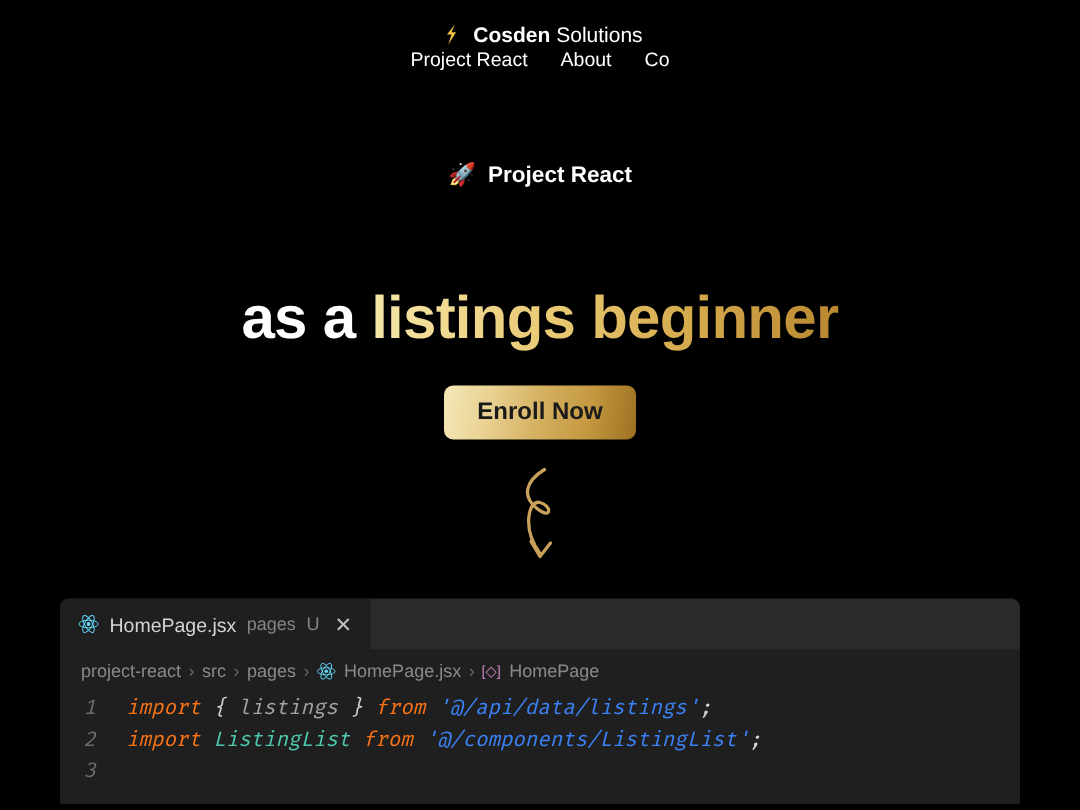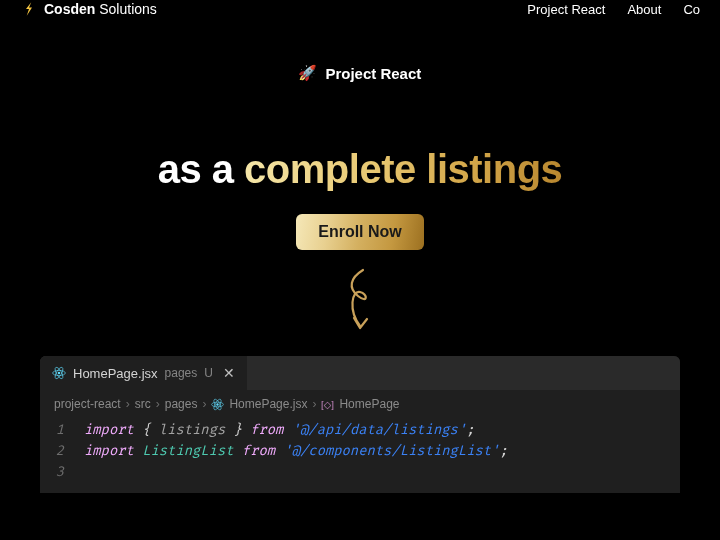--- a/index.html
+++ b/index.html
@@ -1,17 +1,17 @@
 <!DOCTYPE html>
 <html><head>
 <meta charset="utf-8">
 <style>
 *{margin:0;padding:0;box-sizing:border-box;}
 body{width:720px;height:540px;background:#000;font-family:-apple-system,BlinkMacSystemFont,'Segoe UI',sans-serif;color:#fff;overflow:hidden;}
-.header{display:flex;justify-content:space-between;align-items:center;padding:0 20px;}
+.header{display:flex;justify-content:space-between;align-items:center;padding:14px 20px;flex-direction:column;}
 .logo{display:flex;align-items:center;gap:6px;}
 .logo-icon{width:18px;height:18px;}
 .logo-text{font-size:14px;font-weight:400;}
 .logo-text .bold{font-weight:700;}
 .nav{display:flex;gap:22px;font-size:13px;}
 .nav-item{cursor:pointer;}
 .hero{text-align:center;padding-top:46px;}
 .badge{display:inline-flex;align-items:center;gap:8px;font-size:15px;font-weight:600;margin-bottom:18px;}
 .rocket{font-size:15px;}
 h1{font-size:40px;font-weight:700;line-height:1.15;letter-spacing:-0.5px;}
@@ -29,21 +29,21 @@
 .tab-u{color:#858585;font-size:12px;}
 .tab-close{color:#c0c0c0;font-size:14px;cursor:pointer;margin-left:3px;}
 .breadcrumb{display:flex;align-items:flex-end;gap:5px;padding:7px 14px;font-size:12px;color:#8a8a8a;background:#1f1f1f;}
 .bc-sep{color:#6a6a6a;}
 .bc-react{width:13px;height:13px;}
 .bc-brkt{width:13px;height:13px;fill:#c586c0;}
 .code{padding:2px 0 10px;font-family:'Fira Code',Consolas,monospace;font-size:13.5px;font-style:italic;}
 .line{display:flex;align-items:baseline;line-height:1.55;}
 .ln{width:44px;text-align:right;color:#6e6e6e;padding-right:20px;flex-shrink:0;}
 .lc{}
-.kw{color:#f0abfc;}
+.kw{color:#f97316;}
 .pn{color:#d4d4d4;}
 .vr{color:#a3a3a3;}
 .cl{color:#4ec9b0;}
 .st{color:#3b82f6;}
 </style>
 </head>
 <body>
 
 <div class="header">
   <div class="logo">
@@ -59,21 +59,21 @@
   </div>
 </div>
 
 <div class="hero">
   <div class="badge">
     <span class="rocket">🚀</span>
     <span>Project React</span>
   </div>
   <h1>
     <br>
-    <span>as a </span><span class="highlight">complete listings</span>
+    <span>as a </span><span class="highlight">listings beginner</span>
   </h1>
   <button class="cta">Enroll Now</button>
   <div class="arrow">
     <svg width="40" height="70" viewBox="0 0 40 70">
       <path d="M23 2 C10 10 8 20 18 28 C28 36 28 26 20 24 C12 22 8 42 20 58" stroke="#c9a15a" stroke-width="2.2" fill="none" stroke-linecap="round"></path>
       <path d="M14 50 L20 60 L27 51" stroke="#c9a15a" stroke-width="2.2" fill="none" stroke-linecap="round" stroke-linejoin="round"></path>
     </svg>
   </div>
 </div>
 

